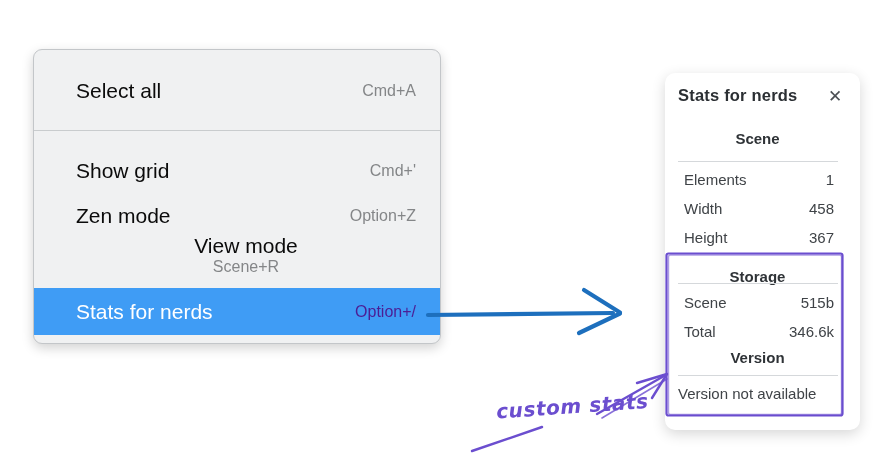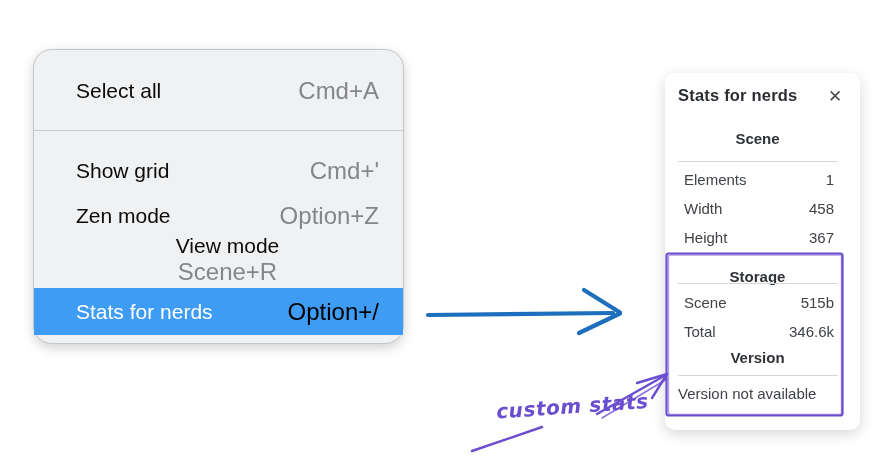--- a/index.html
+++ b/index.html
@@ -9,36 +9,36 @@
   }
   *{margin:0;padding:0;box-sizing:border-box;}
   html,body{background:#ffffff;}
   body{font-family:"Liberation Sans", sans-serif;}
   .stage{
     position:relative;width:873px;height:461px;background:#ffffff;overflow:hidden;
   }
 
   
   .context-menu{
-    position:absolute;left:33px;top:49px;width:371px;height:295px;
-    background:#f0f1f2;border:1px solid #c3c6c9;border-radius:19px;
+    position:absolute;left:33px;top:49px;width:408px;height:295px;
+    background:#f0f1f2;border:1px solid #c3c6c9;border-radius:9px;
     box-shadow:0 4px 12px rgba(0,0,0,0.18);
     padding-left:20px;
   }
   .menu-row{
     position:absolute;left:0;right:0;height:34px;
     display:flex;align-items:center;justify-content:space-between;
     padding:0 24px 0 42px;font-size:21px;color:#0b0b0b;cursor:default;
   }
-  .menu-row .shortcut{color:#848688;font-size:24px;}
+  .menu-row .shortcut{color:#848688;font-size:16px;}
   .menu-sep{position:absolute;left:0;right:0;top:80px;height:1px;background:#c9ccce;}
   .menu-row.highlight{
     top:238px;height:47px;background:var(--menu-highlight);color:#ffffff;
   }
-  .menu-row.highlight .shortcut{color:#000000;text-align:right;}
+  .menu-row.highlight .shortcut{color:#4c1d95;text-align:right;}
 
   
   .stats-panel{
     position:absolute;left:665px;top:73px;width:195px;height:357px;
     background:#ffffff;border-radius:10px;
     box-shadow:0 4px 14px rgba(0,0,0,0.16);
     color:#3f4347;font-size:15px;
   }
   .sp-title{
     position:absolute;left:13px;top:13px;font-size:16.5px;font-weight:700;color:#2b2f33;

